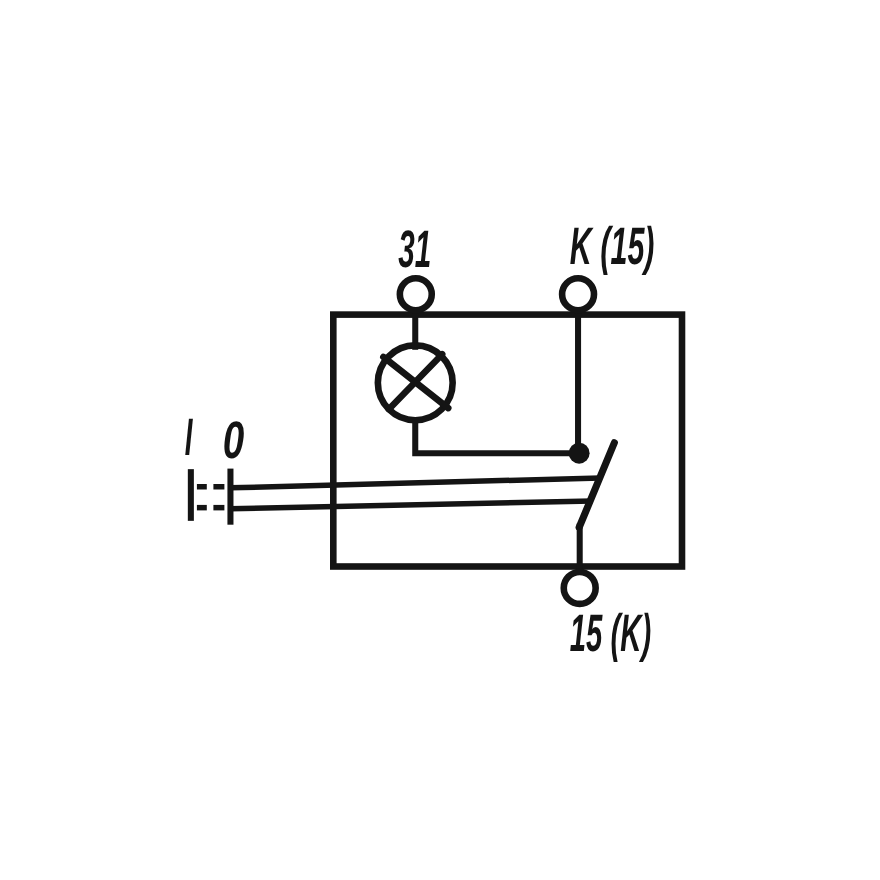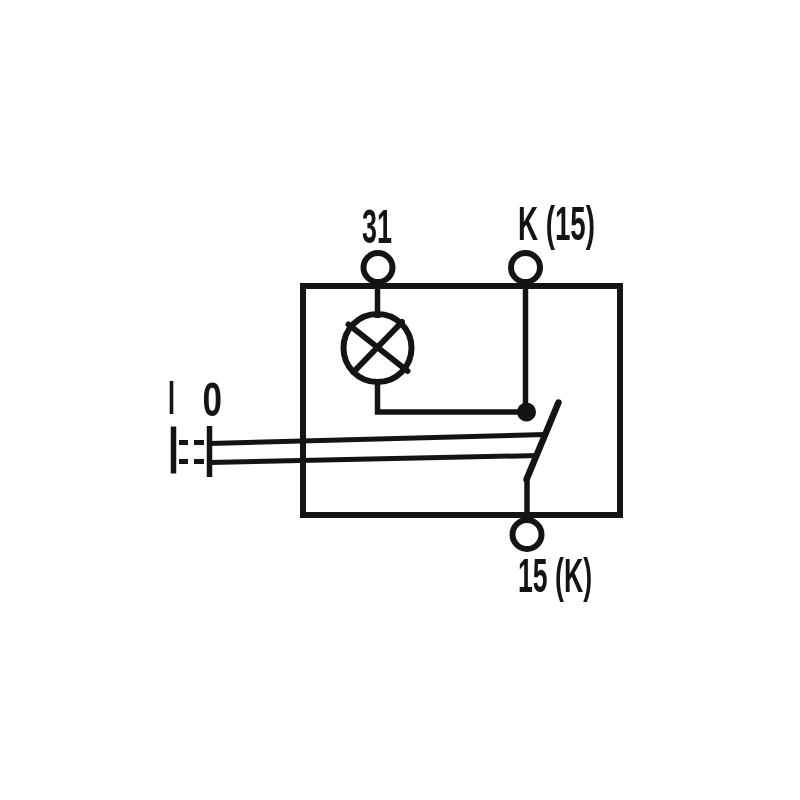--- a/index.html
+++ b/index.html
@@ -7,20 +7,21 @@
     padding: 0;
     background: #ffffff;
   }
   #stage {
     position: relative;
     width: 800px;
     height: 800px;
     background: var(--bg-color, #ffffff);
     overflow: hidden;
     font-family: "Liberation Sans", sans-serif;
+    font-style: italic;
   }
   svg {
     display: block;
     color: var(--line-color, #141414);
   }
   .stroke {
     stroke: currentColor;
     fill: none;
   }
   .lbl {

